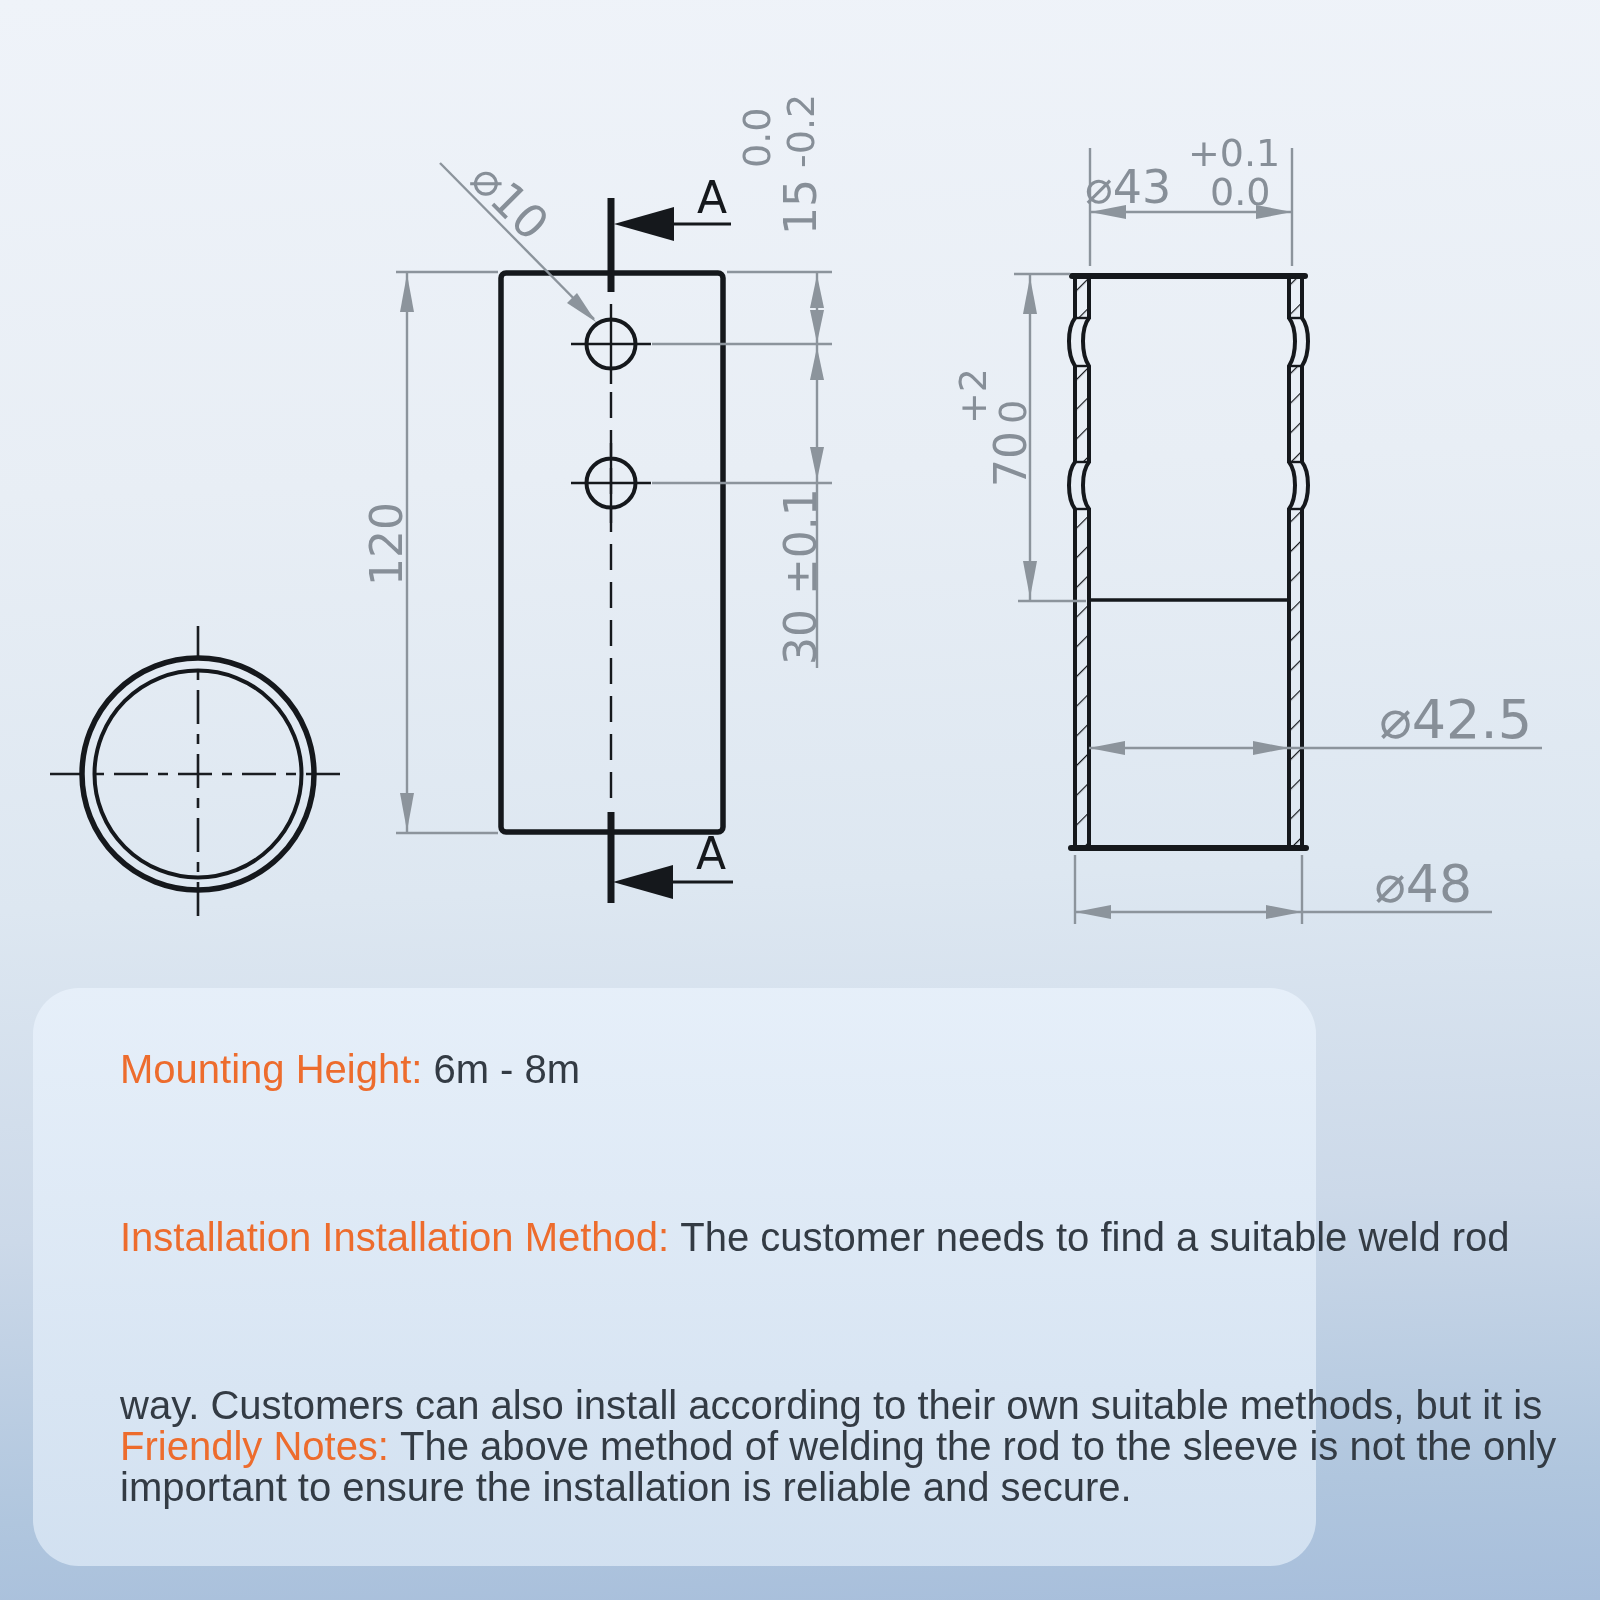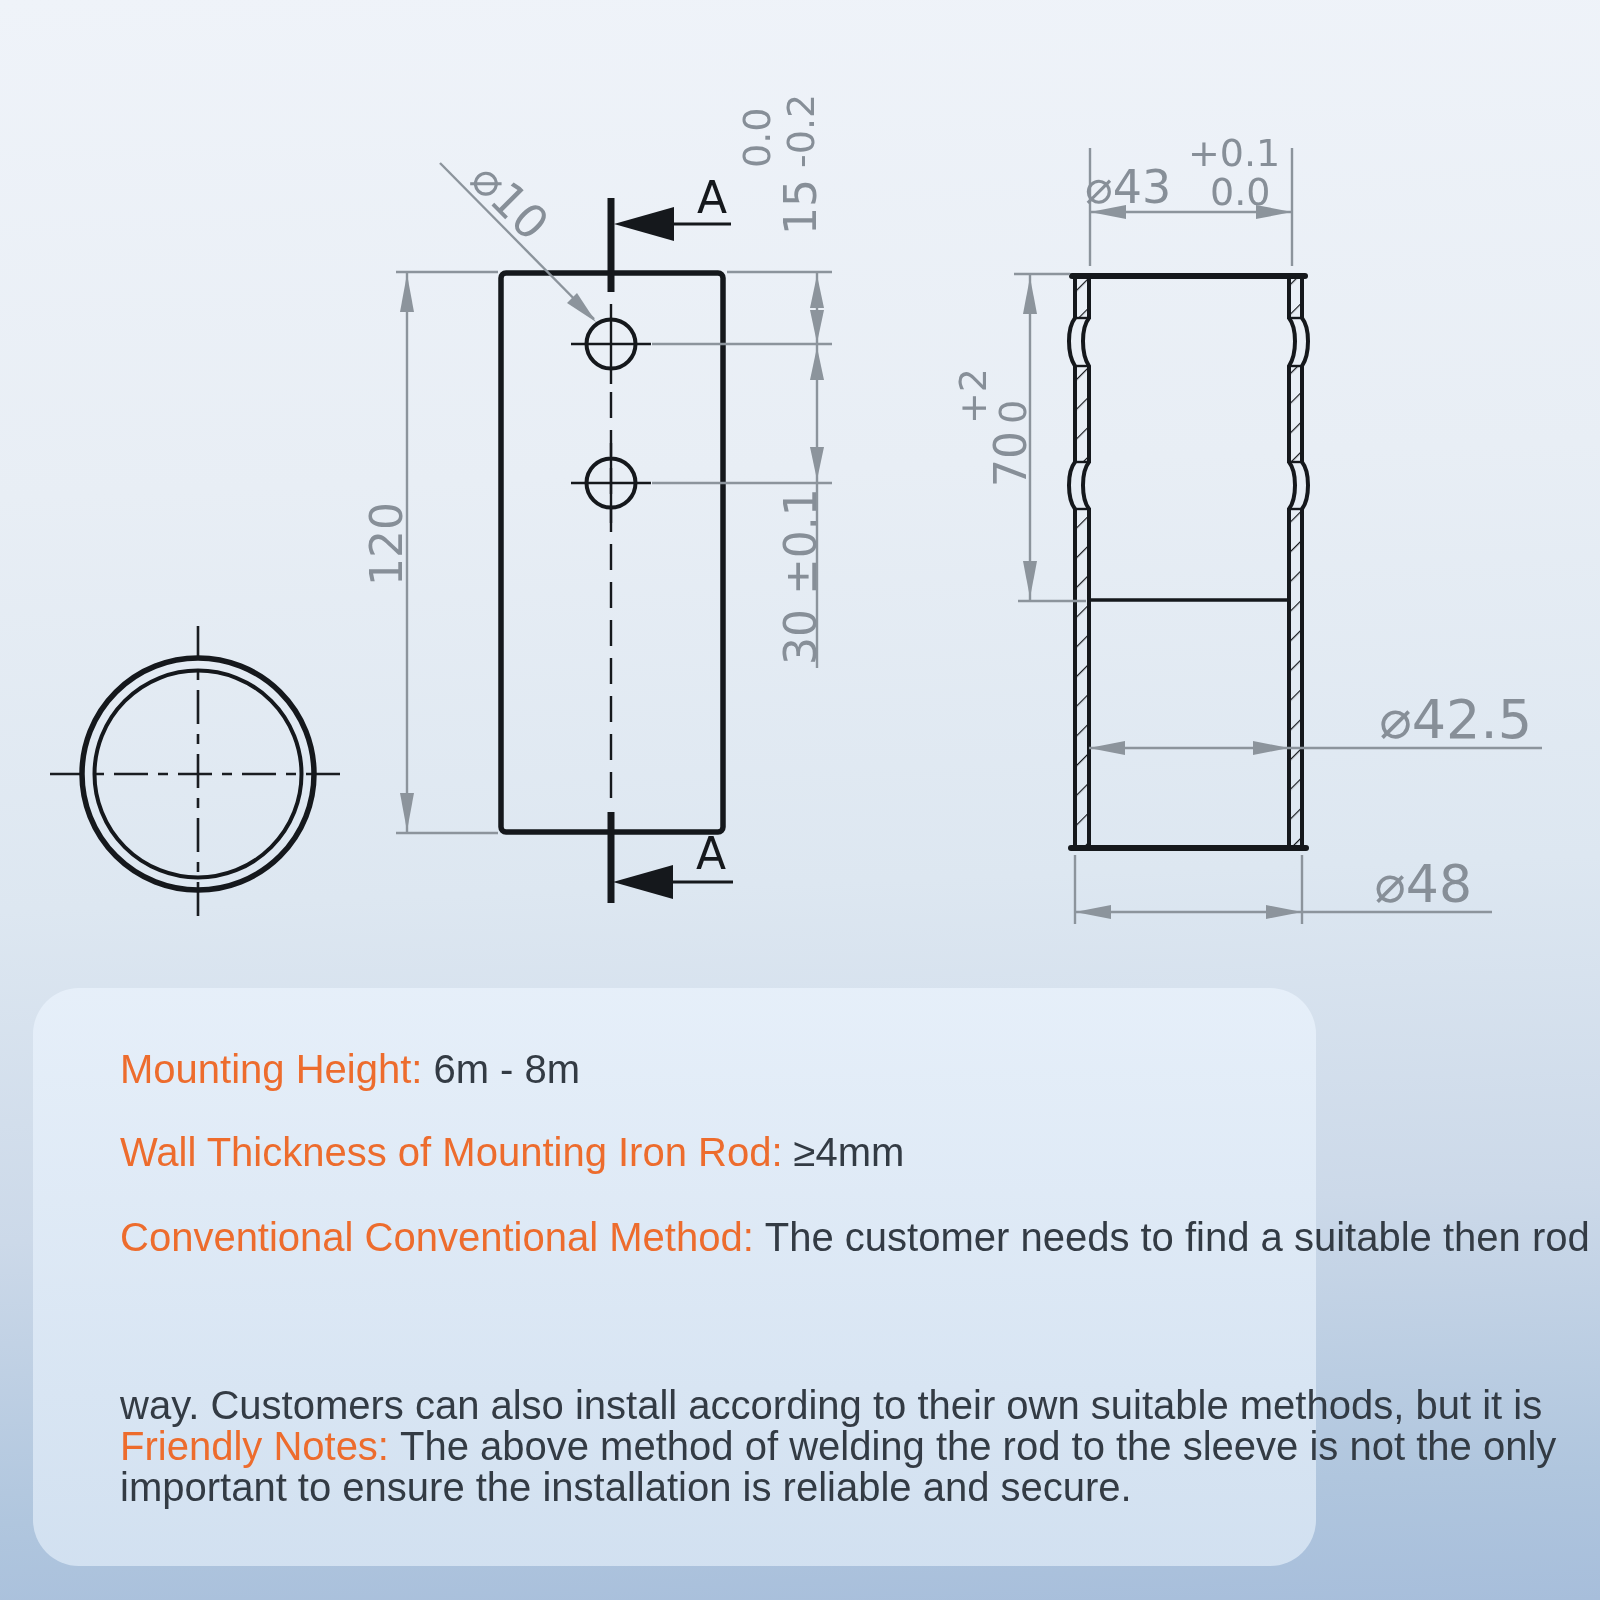--- a/index.html
+++ b/index.html
@@ -153,24 +153,21 @@
     <polygon points="1302,912 1266,905 1266,919" fill="#8c949c"></polygon>
     <text x="1472" y="902" font-size="52" text-anchor="end">⌀48</text>
   </g>
 </svg>
 </div>
 
 <div class="panel">
   <div class="note" style="top:61px">
     <span class="lbl">Mounting Height:</span><span class="rest">6m - 8m</span>
   </div>
-  <div class="note" style="top:144px">
-    <span class="lbl">Wall Thickness of Mounting Iron Rod:</span><span class="rest">≥4mm</span>
-  </div>
   <div class="note" style="top:229px">
-    <div><span class="lbl">Conventional Conventional Method:</span><span class="rest">The customer needs to find a suitable then rod</span></div>
+    <div><span class="lbl">Installation Installation Method:</span><span class="rest">The customer needs to find a suitable weld rod</span></div>
   </div>
   <div class="note" style="top:397px">
     <div>way. Customers can also install according to their own suitable methods, but it is</div>
     <div><span class="lbl">Friendly Notes:</span><span class="rest">The above method of welding the rod to the sleeve is not the only</span></div>
     <div>important to ensure the installation is reliable and secure.</div>
   </div>
 </div>
 
 </body></html>

